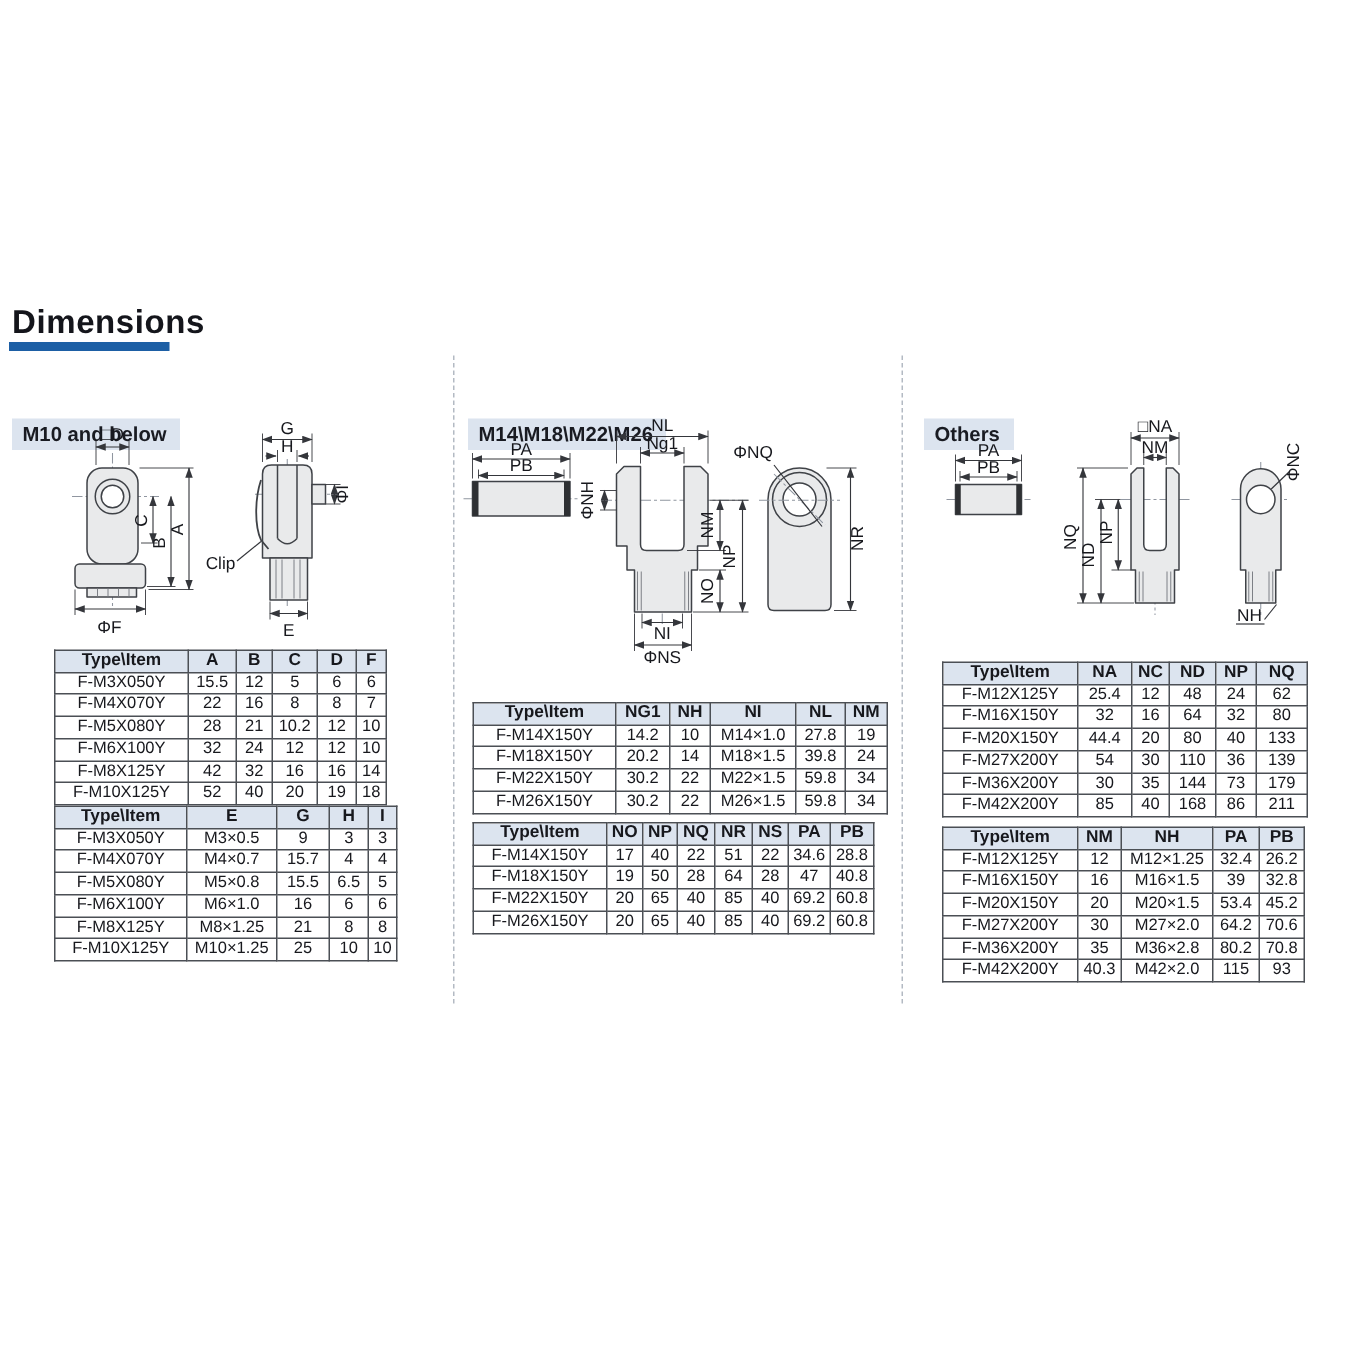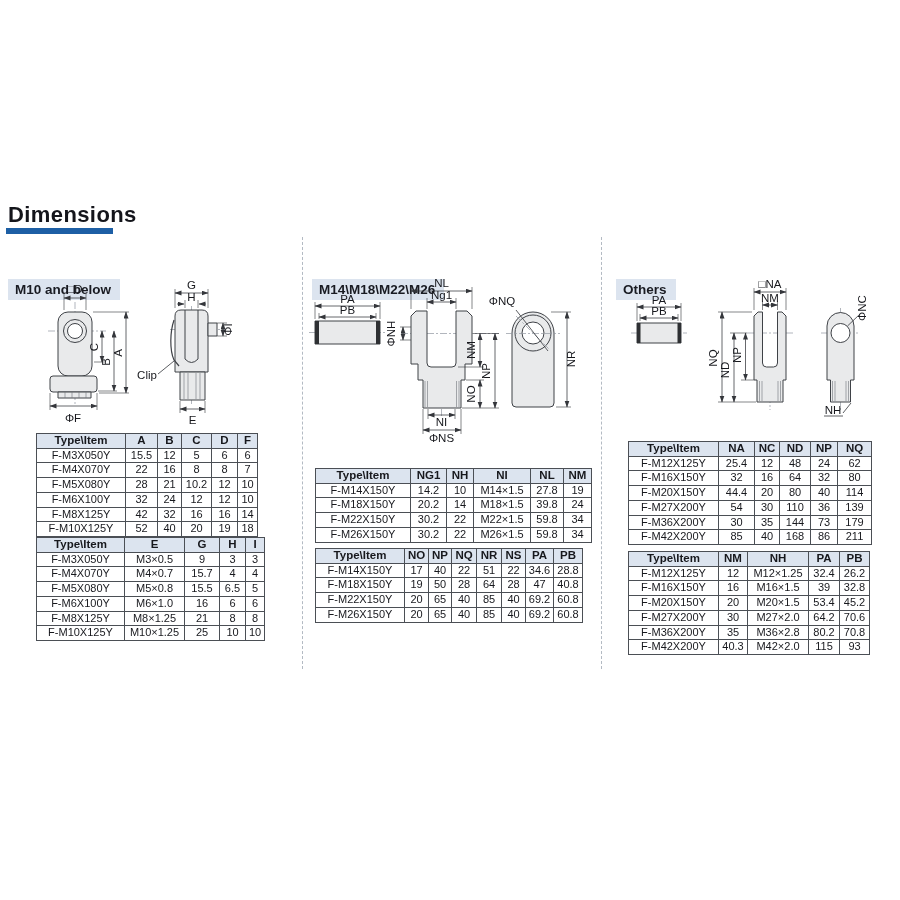--- a/index.html
+++ b/index.html
@@ -422,21 +422,21 @@
         <th>NI</th>
         <th>NL</th>
         <th>NM</th>
       </tr>
     </thead>
     <tbody>
       <tr>
         <td>F-M14X150Y</td>
         <td>14.2</td>
         <td>10</td>
-        <td>M14×1.5</td>
+        <td>M14×1.0</td>
         <td>27.8</td>
         <td>19</td>
       </tr>
       <tr>
         <td>F-M18X150Y</td>
         <td>20.2</td>
         <td>14</td>
         <td>M18×1.5</td>
         <td>39.8</td>
         <td>24</td>
@@ -561,21 +561,21 @@
         <td>64</td>
         <td>32</td>
         <td>80</td>
       </tr>
       <tr>
         <td>F-M20X150Y</td>
         <td>44.4</td>
         <td>20</td>
         <td>80</td>
         <td>40</td>
-        <td>114</td>
+        <td>133</td>
       </tr>
       <tr>
         <td>F-M27X200Y</td>
         <td>54</td>
         <td>30</td>
         <td>110</td>
         <td>36</td>
         <td>139</td>
       </tr>
       <tr>

